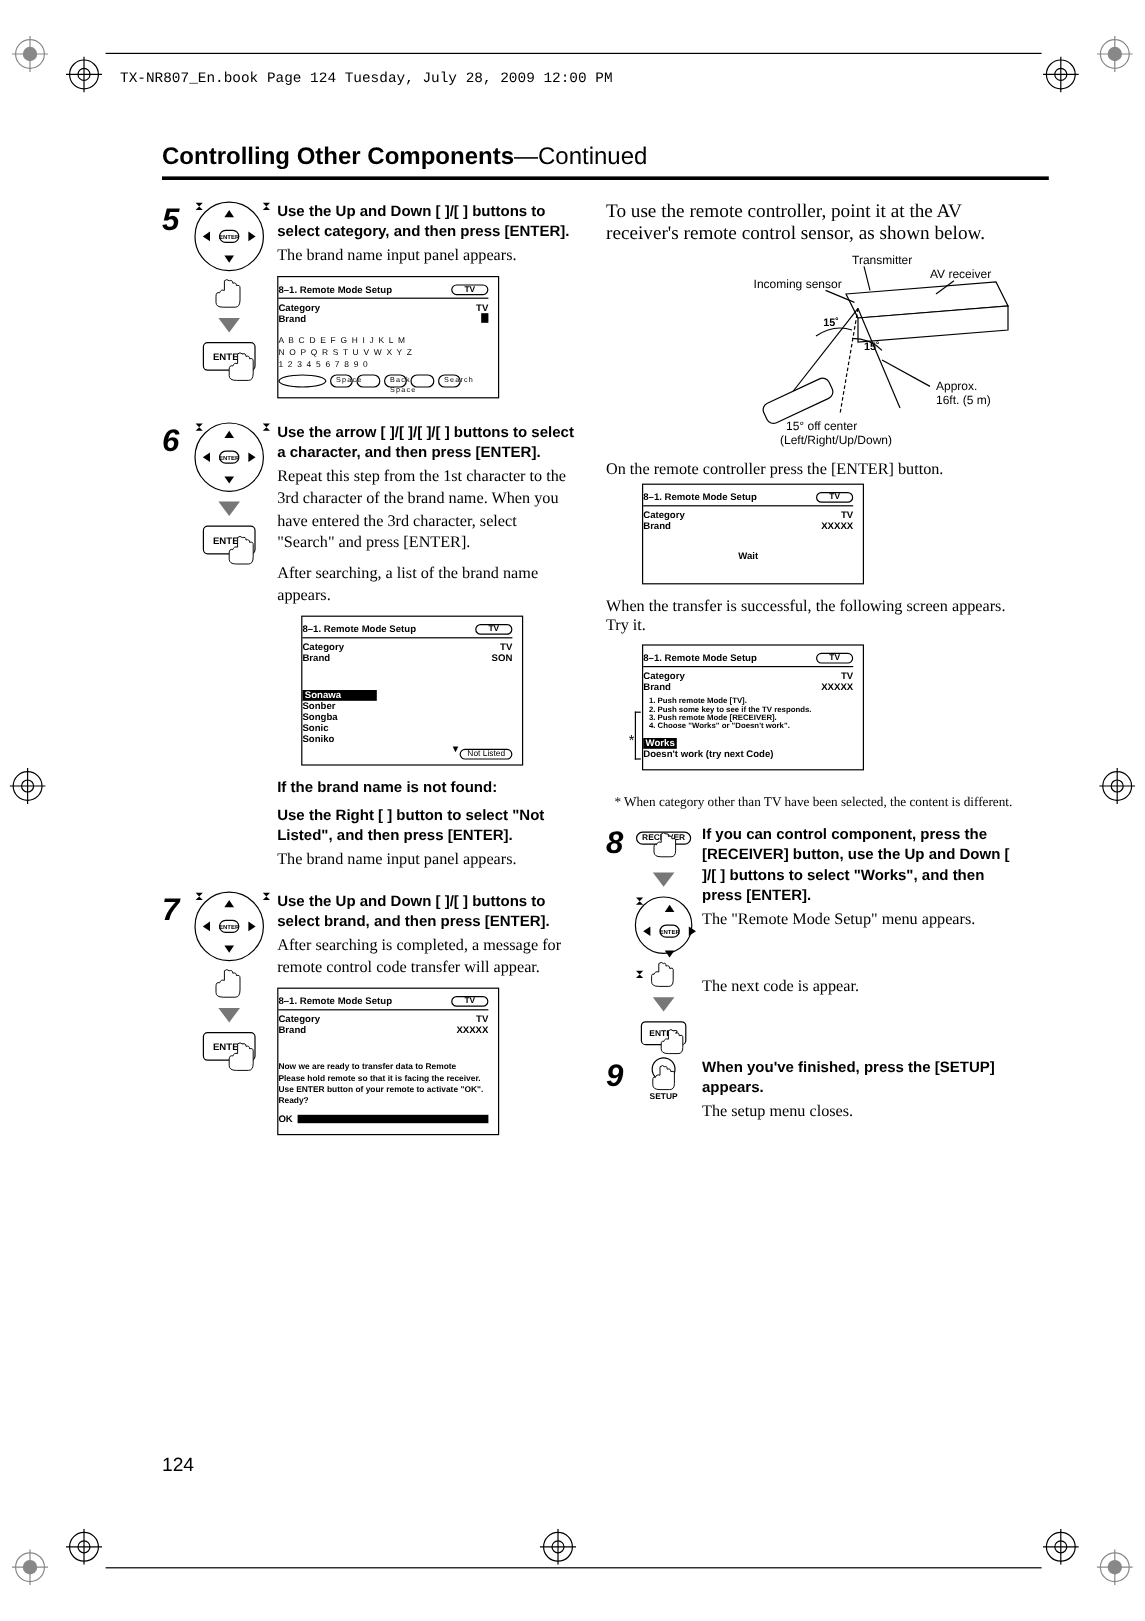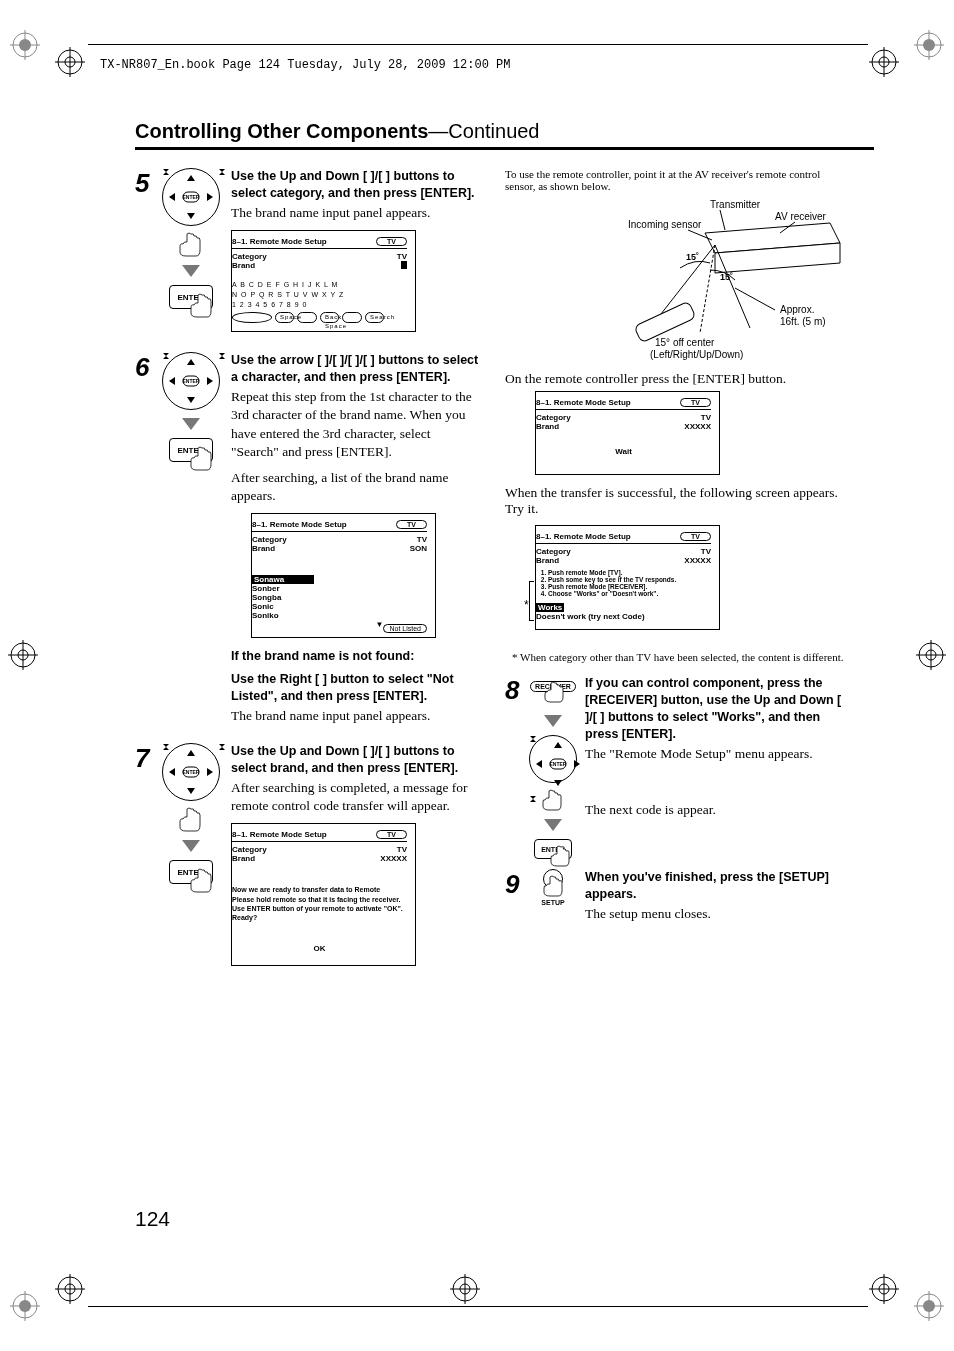--- a/index.html
+++ b/index.html
@@ -144,36 +144,36 @@
     letter-spacing:1px;
   }
   .osd .letters span { display:inline-block; border:1px solid #000; border-radius:50%; width:9px;height:9px; text-align:center; line-height:9px; font-size:6px;}
   .osd .btns { margin-top:3px; display:flex; gap:3px; justify-content:flex-start;}
   .osd .btns .b { border:1px solid #000; border-radius:6px; padding:0 4px; font-size:6px;}
   .osd .list div { font-weight:bold; font-size:8px;}
   .osd .list .hl { background:#000; color:#fff; display:inline-block; padding:0 30px 0 2px;}
   .osd .not-listed { float:right; border:1px solid #000; border-radius:7px; padding:0 5px; font-size:7px; margin-top:4px;}
   .osd .wait { text-align:center; font-weight:bold; margin:16px 0 10px;}
   .osd .msg { font-size:7px; font-weight:bold; line-height:1.3;}
-  .osd .okbtn { margin-top:22px; font-weight:bold;flex-direction:column;}
+  .osd .okbtn { margin-top:6px; font-weight:bold;}
   .osd ol { margin:4px 0 0 12px; padding:0; font-size:6.5px; font-weight:bold;}
   .osd ol li { margin:0;}
   .osd .opts div { font-weight:bold; font-size:8px;}
   .osd .opts .hl2 { background:#000; color:#fff; display:inline-block; padding:0 2px;}
   .footnote {
     font-size:11px;
     margin-left:15px;
     text-indent:-8px;
   }
   .pagenum {
     position:absolute;
     bottom:120px;
     left:135px;
     font-family: Arial, Helvetica, sans-serif;
-    font-size:21px;
+    font-size:16px;
   }
   
   .regmark { position:absolute; width:30px; height:30px;}
   .regmark circle { fill:none; stroke:#000; stroke-width:1;}
   .regmark line { stroke:#000; stroke-width:1;}
   .regmark.gray circle, .regmark.gray line { stroke:#888;}
   .regmark.grayfill circle.inner { fill:#888; stroke:none;}
   .cropline { position:absolute; background:#000;}
   
   .rx-diag {
@@ -429,21 +429,21 @@
             <div class="okbtn" style="display:flex;align-items:center;gap:4px">
                 <span>OK</span>
                 <span style="flex:1;height:7px;background:#000"></span>
               </div>
           </div>
         </div>
       </div>
     </div>
 
     <div class="col">
-      <p style="font-size:11px;margin:0 0 6px 0">To use the remote controller, point it at the AV receiver's remote control sensor, as shown below.</p>
+      <p style="font-size:16px;margin:0 0 6px 0">To use the remote controller, point it at the AV receiver's remote control sensor, as shown below.</p>
 
       <div class="rx-diag">
         <svg viewBox="0 0 230 165" width="230" height="165">
           <text x="90" y="10" font-size="10">Transmitter</text>
           <text x="155" y="22" font-size="10">AV receiver</text>
           <text x="8" y="30" font-size="10">Incoming sensor</text>
 
           <polygon points="85,35 210,25 220,45 95,55" fill="#fff" stroke="#000"></polygon>
           <polygon points="95,55 220,45 220,65 95,75" fill="#fff" stroke="#000"></polygon>
           <line x1="68" y1="32" x2="92" y2="42" stroke="#000"></line>

